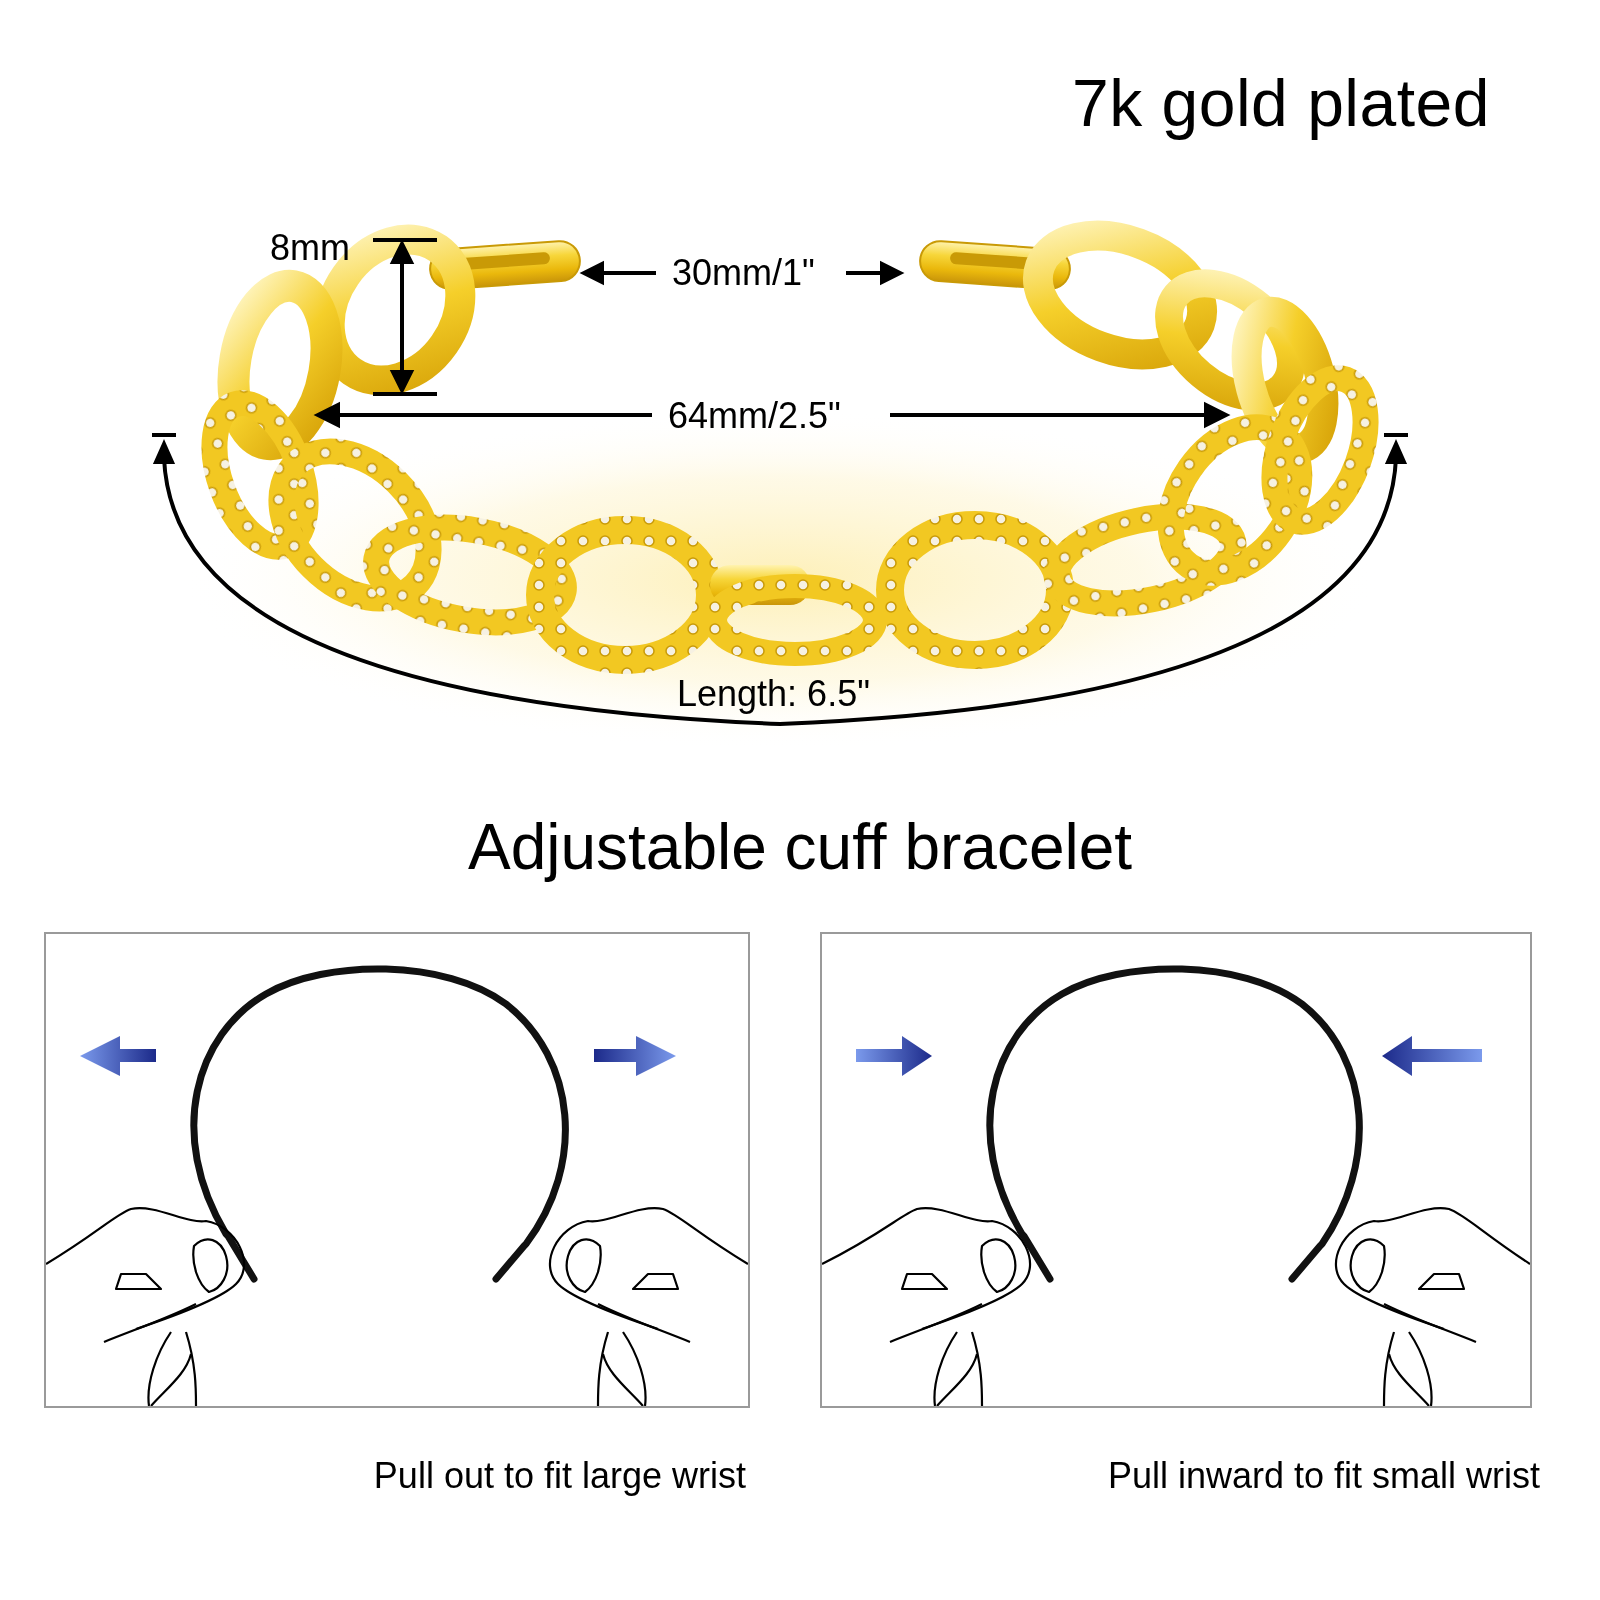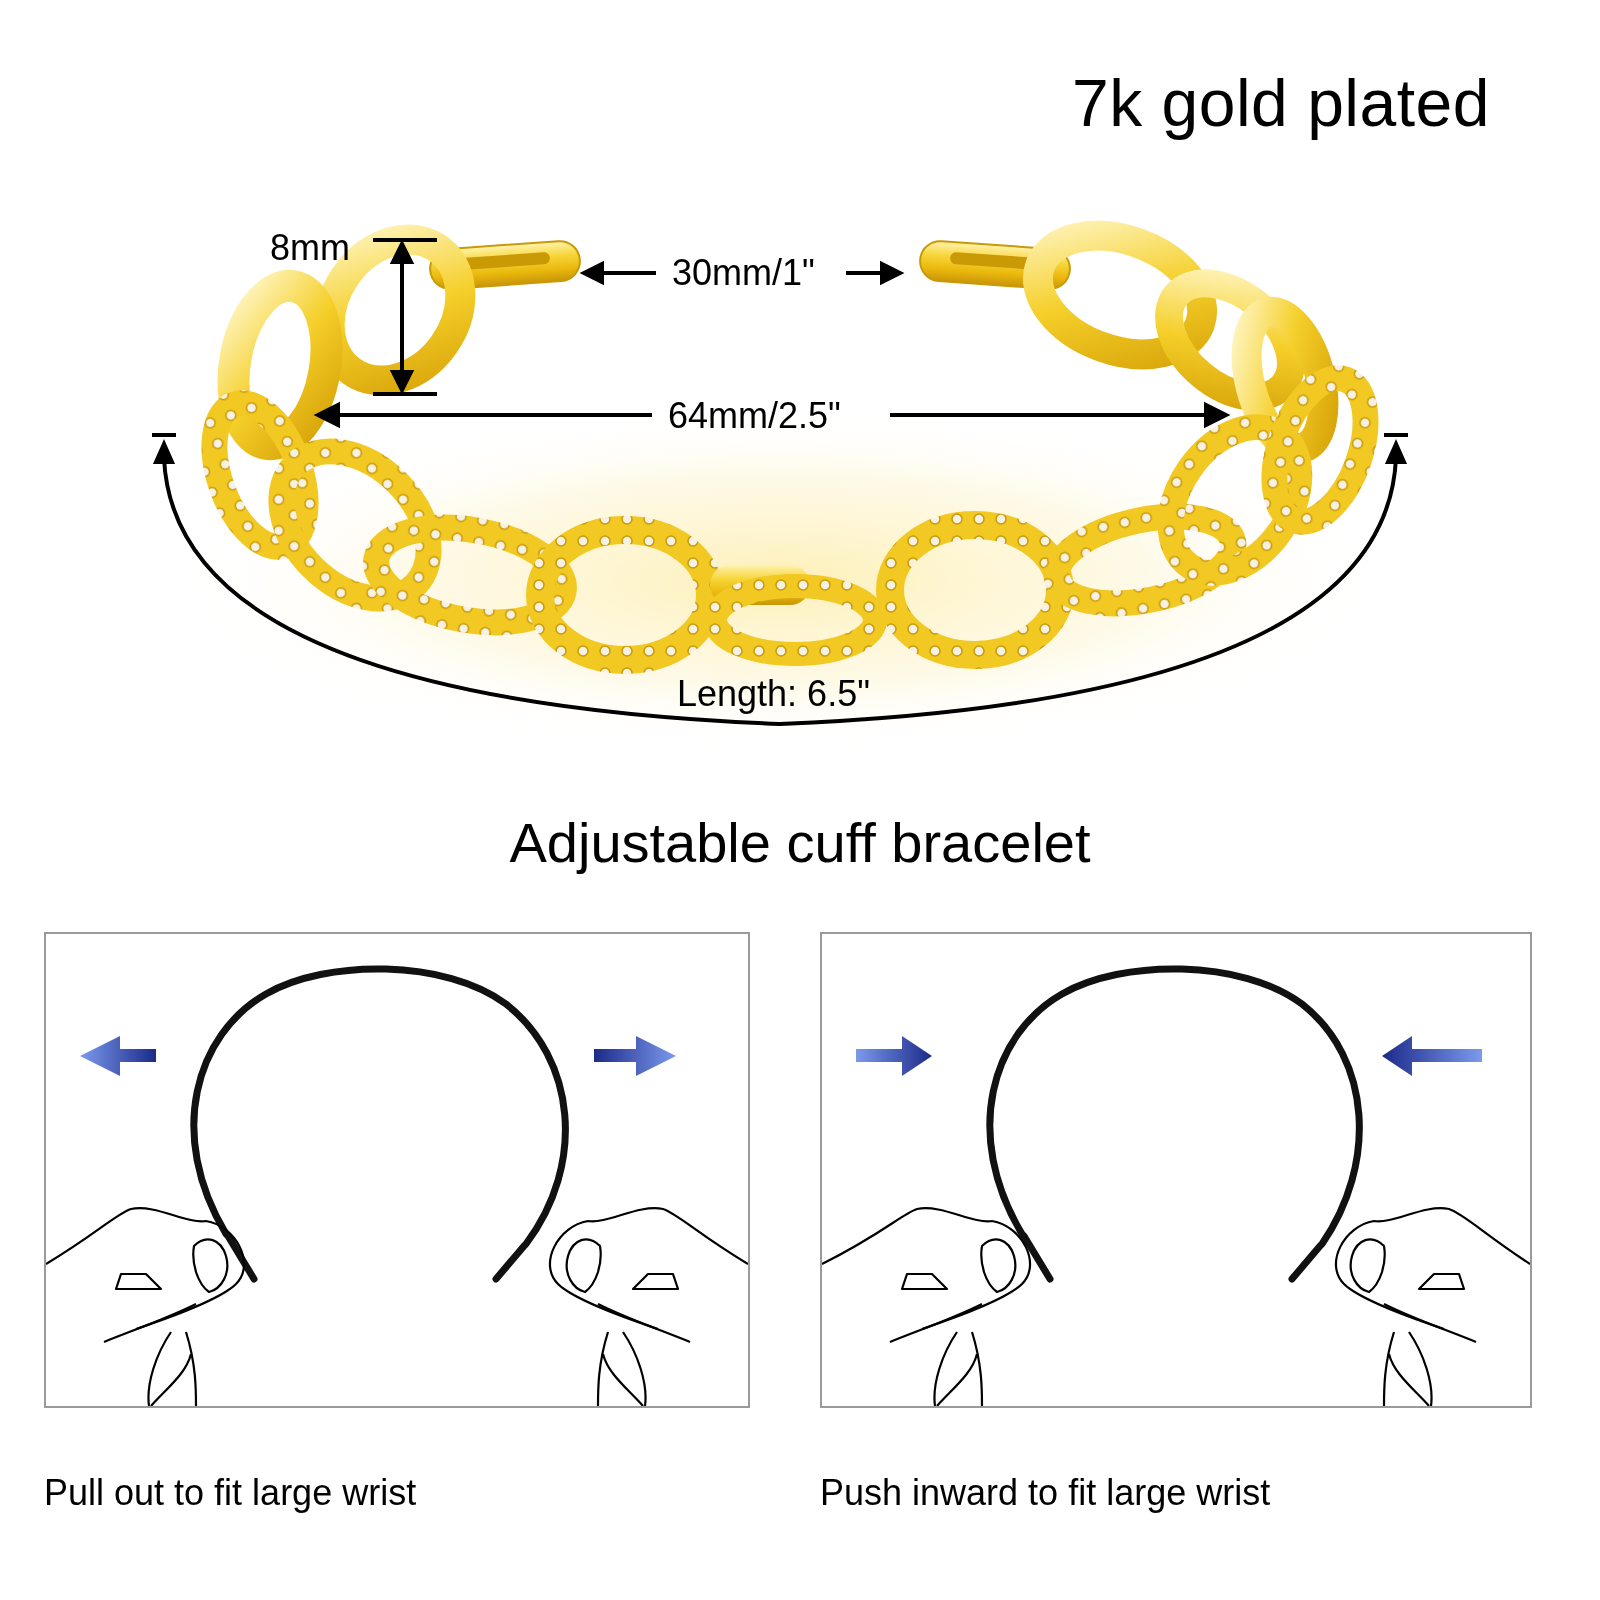--- a/index.html
+++ b/index.html
@@ -1,23 +1,23 @@
 <!DOCTYPE html>
 <html><head>
 <meta charset="utf-8">
 <style>
   html, body { margin: 0; padding: 0; background: #ffffff; }
   body { width: 1600px; height: 1600px; position: relative; overflow: hidden;
          font-family: "Liberation Sans", "DejaVu Sans", sans-serif; color: #000; }
   .abs { position: absolute; }
   .title-top { right: 110px; top: 70px; font-size: 66px; line-height: 1; letter-spacing: 0.5px; }
-  .title-mid { left: 0; width: 1600px; top: 815px; text-align: center; font-size: 56px; line-height: 1; }
+  .title-mid { left: 0; width: 1600px; top: 815px; text-align: center; font-size: 64px; line-height: 1; }
   .dim { font-size: 36px; line-height: 1; white-space: nowrap; }
   .panel { border: 2px solid #9a9a9a; background: #fff; }
-  .caption { font-size: 36px; line-height: 1; white-space: nowrap; text-align: left; margin-top: 17px; }
+  .caption { font-size: 36px; line-height: 1; white-space: nowrap; text-align: right; }
   svg { display: block; }
 </style>
 </head>
 <body>
 
 <div class="abs title-top">7k gold plated</div>
 
 <div class="abs" style="left:0; top:200px; width:1600px; height:560px;">
   <svg width="1600" height="560" viewBox="0 0 1600 560">
     <defs>
@@ -187,13 +187,13 @@
       <path d="M 654 408 C 622 395 592 385 562 370"></path>
       <path d="M 637 340 L 612 340 L 597 355 L 642 355 Z"></path>
       <path d="M 587 398 C 602 420 612 450 609 472"></path>
       <path d="M 572 398 C 562 430 562 455 562 472"></path>
       <path d="M 607 472 C 592 455 572 440 567 420"></path>
     </g>
   </svg>
 </div>
 
 <div class="abs caption" style="left:44px; width:702px; top:1458px;">Pull out to fit large wrist</div>
-<div class="abs caption" style="left:820px; width:720px; top:1458px;">Push inward to fit large wrist</div>
+<div class="abs caption" style="left:820px; width:720px; top:1458px;">Pull inward to fit small wrist</div>
 
 </body></html>

